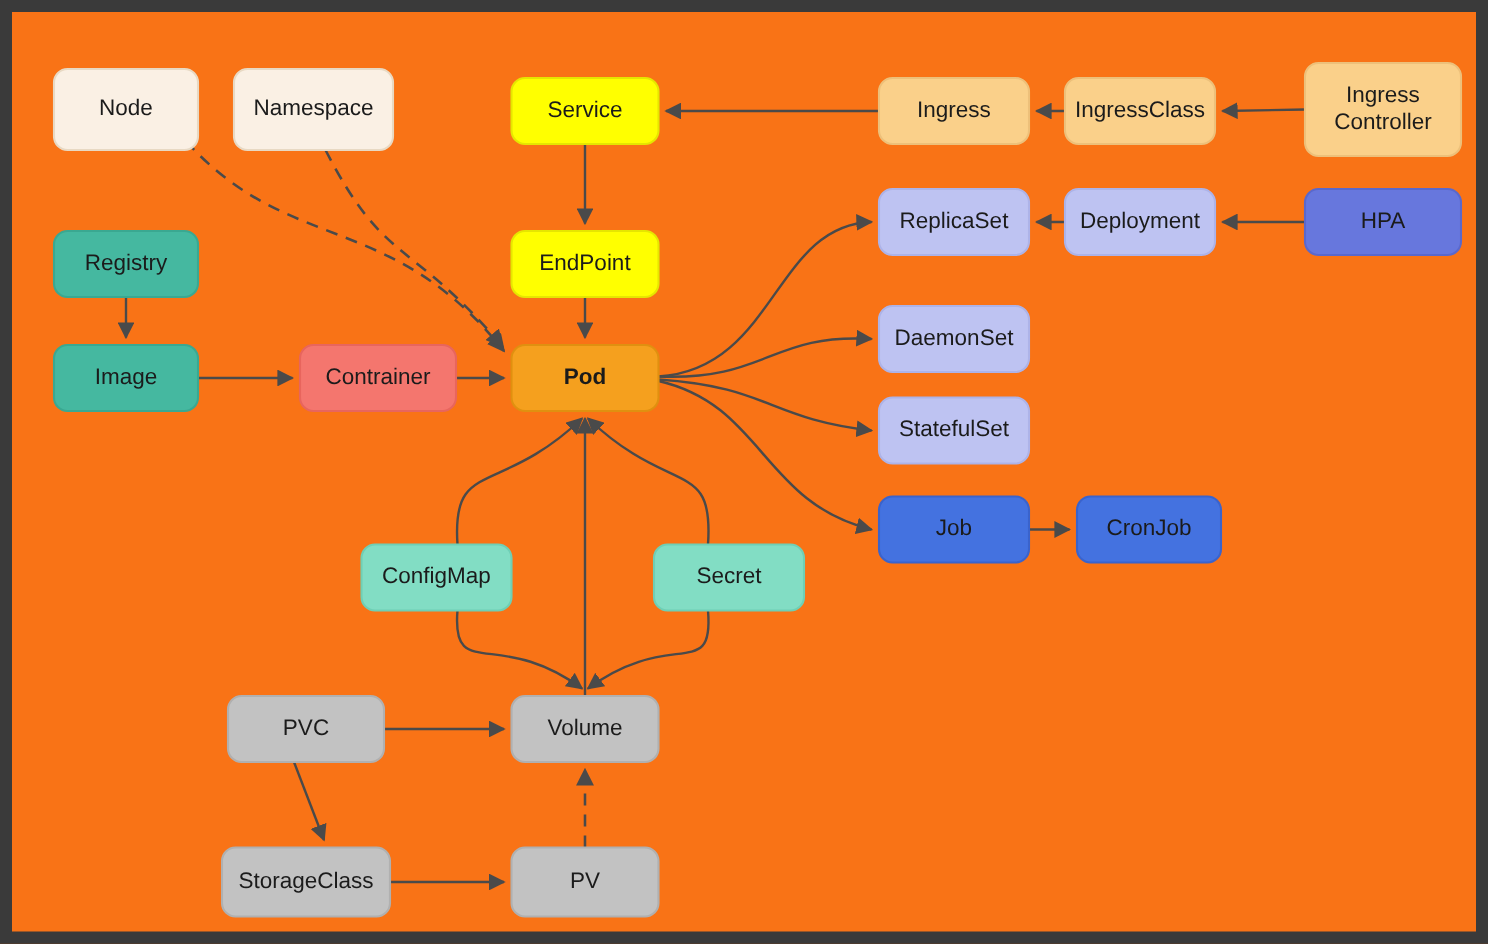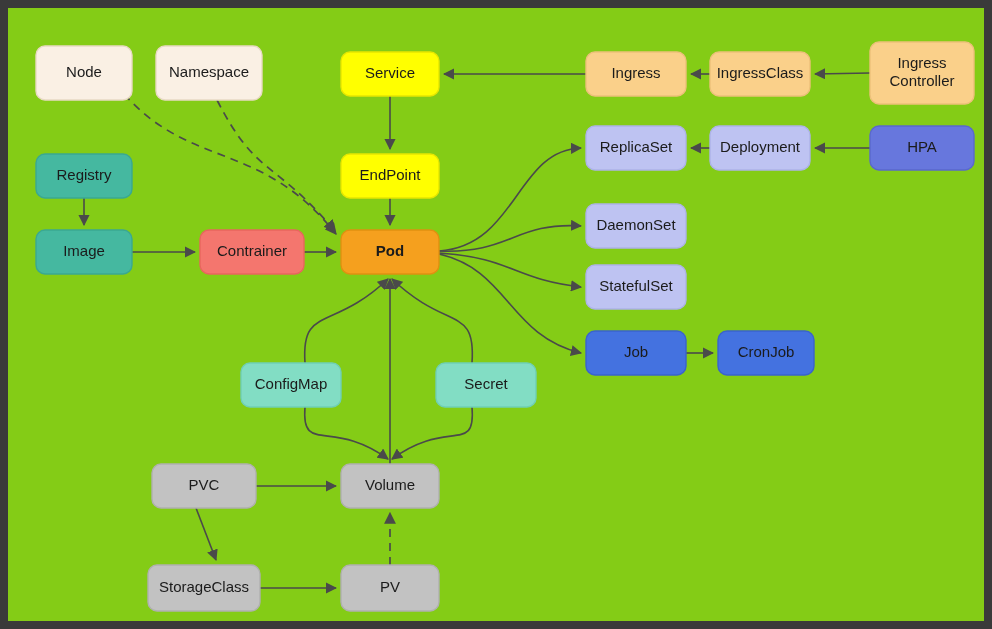--- a/index.html
+++ b/index.html
@@ -20,21 +20,21 @@
     height: 629px;
     background: #3a3a3a;
     box-sizing: border-box;
   }
   #canvas {
     position: absolute;
     left: 8px;
     top: 8px;
     width: 976px;
     height: 613px;
-    background: #84cc16;
+    background: #f97316;
     overflow: hidden;
   }
   #diagram {
     position: absolute;
     left: 0;
     top: 0;
     width: 976px;
     height: 613px;
     display: block;
   }

